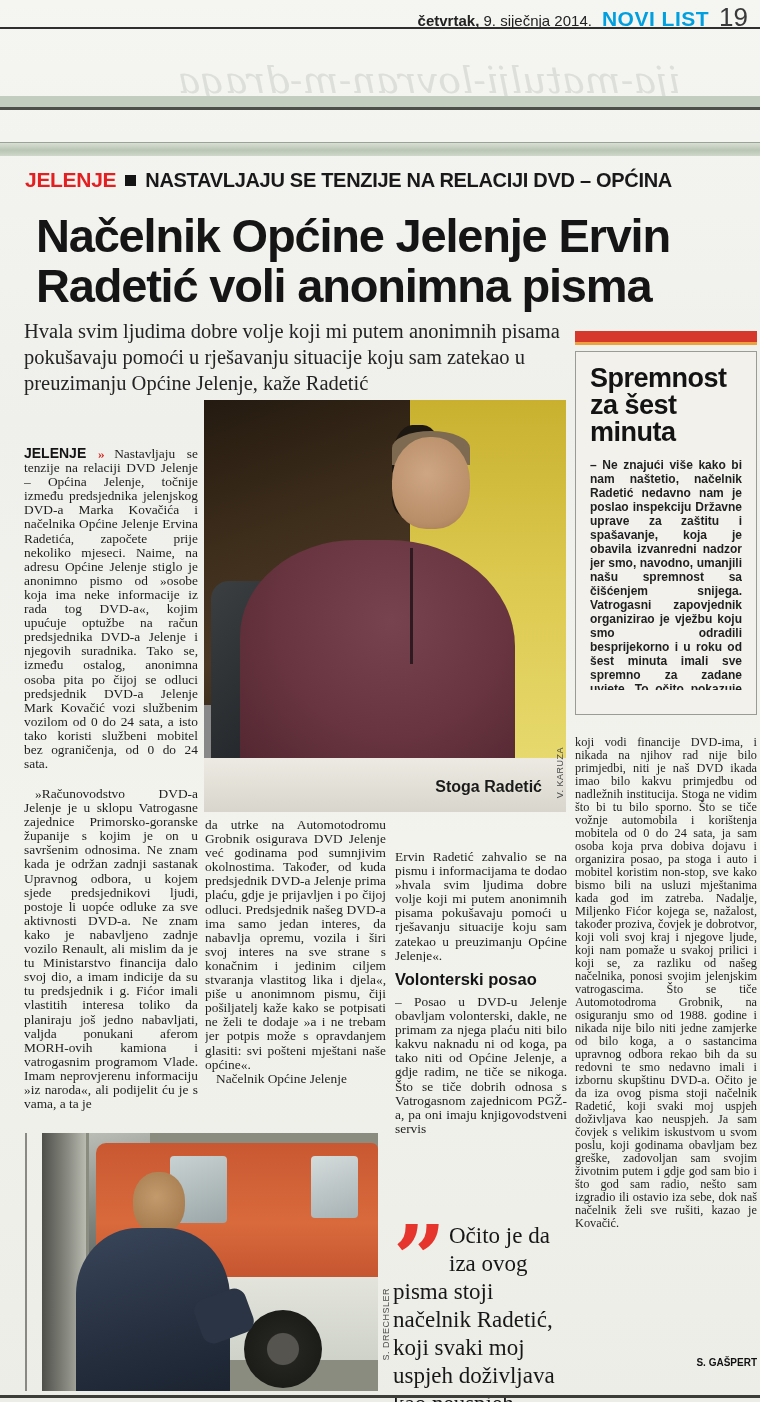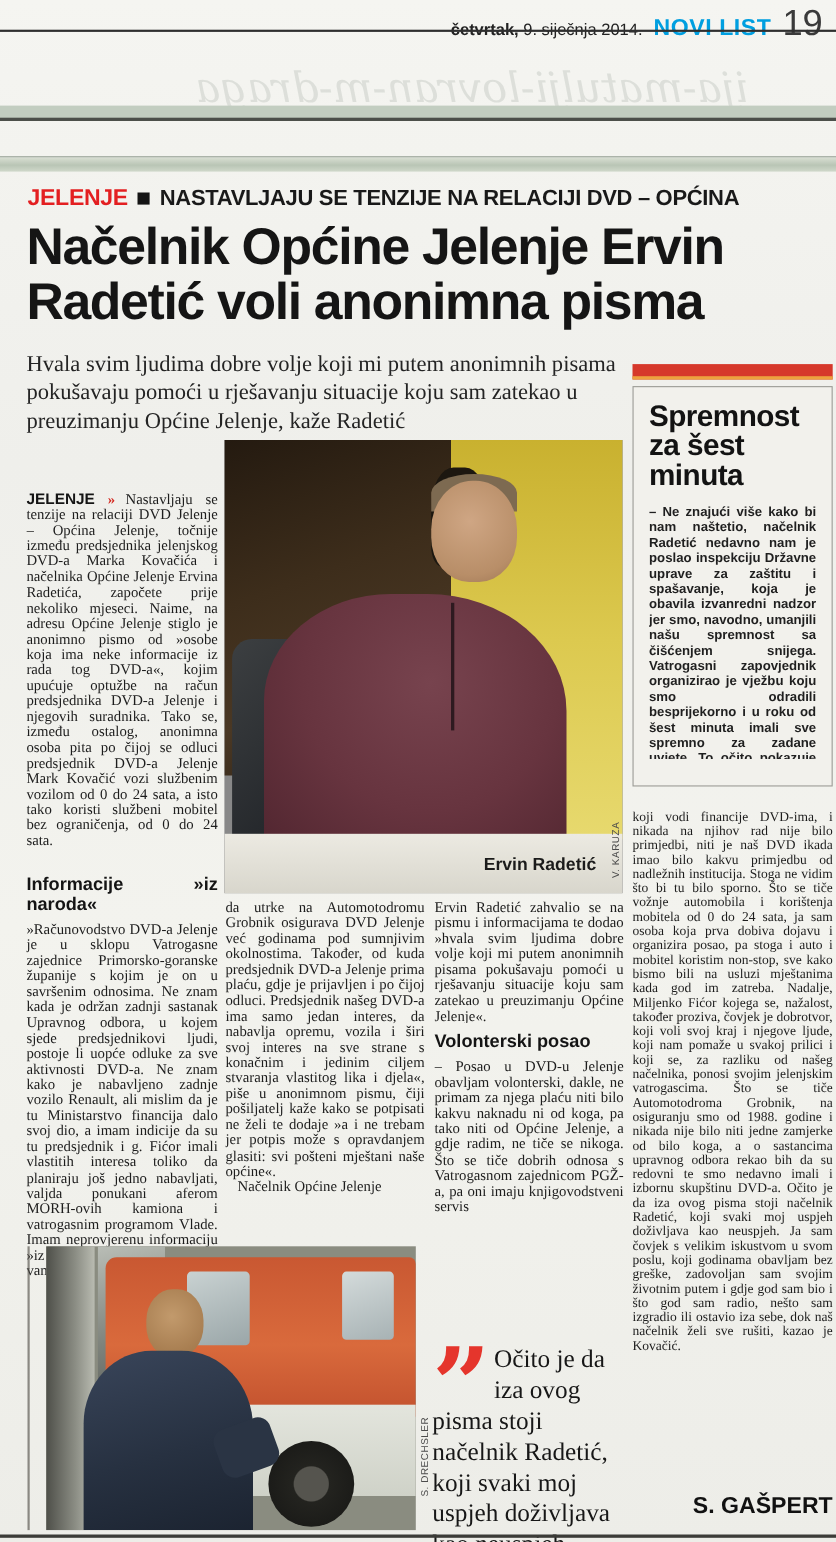--- a/index.html
+++ b/index.html
@@ -9,21 +9,21 @@
     background:linear-gradient(180deg,#f5f5f1 0%,#efefeb 30%,#f3f3ee 60%,#ededE8 100%);
     font-family:"Liberation Serif", serif;
     color:#1c1c1c;
     overflow:hidden;
   }
   
   .hdr{position:absolute;top:2px;right:12px;display:flex;align-items:baseline;gap:10px;font-family:"Liberation Sans",sans-serif;}
   .hdr .date{font-size:15px;color:#222;}
   .hdr .date b{font-weight:700;}
   .hdr .brand{font-size:21px;font-weight:800;letter-spacing:.5px;color:#009fe0;}
-  .hdr .pageno{font-size:33px;color:#3a3a3a;font-weight:400;}
+  .hdr .pageno{font-size:26px;color:#3a3a3a;font-weight:400;}
   .hdr-rule{position:absolute;top:27px;left:0;width:760px;height:2px;background:#2f2f2f;}
   .section-name{position:absolute;top:40px;right:12px;font-family:"DejaVu Serif",serif;font-size:48px;color:#181818;letter-spacing:-1px;}
   .ghost{position:absolute;top:58px;left:120px;width:560px;font-family:"DejaVu Serif",serif;font-style:italic;font-size:38px;color:#8d998f;opacity:.22;transform:scaleX(-1);white-space:nowrap;overflow:hidden;}
   .band1{position:absolute;top:96px;left:0;width:760px;height:11px;background:#c2cdc0;border-bottom:3px solid #4c4f4a;}
   .band2{position:absolute;top:142px;left:0;width:760px;height:13px;background:linear-gradient(180deg,#d9dfd3 0%,#b9c5b5 55%,#cfd8ca 100%);border-top:1px solid #9aa398;}
   
   .kicker{position:absolute;top:168px;left:25px;display:flex;align-items:center;gap:9px;font-family:"Liberation Sans",sans-serif;}
   .kicker .label{color:#e31f21;font-size:21px;font-weight:800;letter-spacing:-.3px;}
   .kicker .sq{width:11px;height:11px;background:#141414;display:inline-block;}
   .kicker .txt{font-size:20px;font-weight:600;color:#191919;letter-spacing:-.3px;}
@@ -35,24 +35,24 @@
   .bodytxt p + p{text-indent:11px;}
   .clip{overflow:hidden;}
   .col1{position:absolute;left:24px;top:403px;width:174px;margin-top:43px;}
   .col1 .p1{height:341px;}
   .col1 .p2{height:332px;}
   .lede-label{font-family:"Liberation Sans",sans-serif;font-weight:800;font-size:14px;color:#141414;}
   .lede-marker{color:#d4281f;font-weight:700;letter-spacing:-2px;}
   .subhead{font-family:"Liberation Sans",sans-serif;font-weight:800;font-size:16.5px;line-height:18px;color:#141414;margin:8px 0 7px 0;}
   .col2{position:absolute;left:205px;top:818px;width:181px;height:312px;}
   .col3{position:absolute;left:395px;top:818px;width:172px;}
-  .col3 .p1{height:112px;}
+  .col3 .p1{height:112px;margin-top:32px;}
   .col3 .p3{height:158px;}
   .col4{position:absolute;left:575px;top:736px;width:182px;height:622px;font-size:12.3px;line-height:13px;}
-  .byline{position:absolute;left:575px;top:1357px;width:182px;text-align:right;font-family:"Liberation Sans",sans-serif;font-weight:800;font-size:21px;color:#111;}
+  .byline{position:absolute;left:575px;top:1357px;width:182px;text-align:right;font-family:"Liberation Sans",sans-serif;font-weight:800;font-size:10px;color:#111;}
   
   .sb-bar{position:absolute;left:575px;top:331px;width:182px;height:11px;background:#d6382b;border-bottom:3px solid #eda13f;}
   .sb-box{position:absolute;left:575px;top:351px;width:152px;height:336px;border:1px solid #9b9b96;background:#f2f1ec;padding:13px 14px;}
   .sb-title{font-family:"Liberation Sans",sans-serif;font-weight:800;font-size:27px;line-height:27px;letter-spacing:-.5px;color:#131313;margin:0 0 12px 0;}
   .sb-body{font-family:"Liberation Sans",sans-serif;font-weight:700;font-size:12px;line-height:14px;text-align:justify;color:#1f1f1f;height:232px;overflow:hidden;}
   
   .photo{position:absolute;overflow:hidden;background:#888;}
   .ph-main{left:204px;top:400px;width:362px;height:412px;}
   .mp-left{position:absolute;left:0;top:0;width:57%;height:74%;background:linear-gradient(160deg,#241a10 0%,#3d2d1b 40%,#4a3824 70%,#2c2115 100%);}
   .mp-right{position:absolute;right:0;top:0;width:43%;height:88%;background:linear-gradient(180deg,#c9b12f 0%,#dcc94f 50%,#e7d96e 100%);}
@@ -99,21 +99,21 @@
   <div class="ghost">ija-matulji-lovran-m-draga</div>
   <div class="band1"></div>
   <div class="band2"></div>
 
   <div class="kicker">
     <span class="label">JELENJE</span>
     <span class="sq"></span>
     <span class="txt">NASTAVLJAJU SE TENZIJE NA RELACIJI DVD – OPĆINA</span>
   </div>
 
-  <h1 class="headline" style="margin:1px;">
+  <h1 class="headline" style="margin:13px;">
     <span>Načelnik Općine Jelenje Ervin</span><br>
     <span>Radetić voli anonimna pisma</span>
   </h1>
   <div class="lead">Hvala svim ljudima dobre volje koji mi putem anonimnih pisama pokušavaju pomoći u rješavanju situacije koju sam zatekao u preuzimanju Općine Jelenje, kaže Radetić</div>
 
   <div class="sb-bar"></div>
   <div class="sb-box">
     <h2 class="sb-title">Spremnost za šest minuta</h2>
     <div class="sb-body">– Ne znajući više kako bi nam naštetio, načelnik Radetić nedavno nam je poslao inspekciju Državne uprave za zaštitu i spašavanje, koja je obavila izvanredni nadzor jer smo, navodno, umanjili našu spremnost sa čišćenjem snijega. Vatrogasni zapovjednik organizirao je vježbu koju smo odradili besprijekorno i u roku od šest minuta imali sve spremno za zadane uvjete. To očito pokazuje kako nije u pitanju struka, nego politika, kazao je Kovačić.</div>
   </div>
@@ -121,27 +121,26 @@
   <div class="photo ph-main">
     <div class="mp-left"></div>
     <div class="mp-right"></div>
     <div class="mp-coat"></div>
     <div class="mp-chair"></div>
     <div class="mp-hair"></div>
     <div class="mp-head"></div>
     <div class="mp-body"></div>
     <div class="mp-zip"></div>
     <div class="mp-desk"></div>
-    <div class="mp-caption">Ervin Radetić</div>
+    <div class="mp-caption">Stoga Radetić</div>
     <div class="vcredit mp-credit">V. KARUZA</div>
   </div>
 
   <div class="col1 bodytxt">
     <p class="p1 clip"><span class="lede-label">JELENJE</span> <span class="lede-marker">»</span> <span>Nastavljaju se tenzije na relaciji DVD Jelenje – Općina Jelenje, točnije između predsjednika jelenjskog DVD-a Marka Kovačića i načelnika Općine Jelenje Ervina Radetića, započete prije nekoliko mjeseci. Naime, na adresu Općine Jelenje stiglo je anonimno pismo od »osobe koja ima neke informacije iz rada tog DVD-a«, kojim upućuje optužbe na račun predsjednika DVD-a Jelenje i njegovih suradnika. Tako se, između ostalog, anonimna osoba pita po čijoj se odluci predsjednik DVD-a Jelenje Mark Kovačić vozi službenim vozilom od 0 do 24 sata, a isto tako koristi službeni mobitel bez ograničenja, od 0 do 24 sata.</span></p>
-    <h3 class="subhead">Informacije »iz naroda«</h3>
     <p class="p2 clip">»Računovodstvo DVD-a Jelenje je u sklopu Vatrogasne zajednice Primorsko-goranske županije s kojim je on u savršenim odnosima. Ne znam kada je održan zadnji sastanak Upravnog odbora, u kojem sjede predsjednikovi ljudi, postoje li uopće odluke za sve aktivnosti DVD-a. Ne znam kako je nabavljeno zadnje vozilo Renault, ali mislim da je tu Ministarstvo financija dalo svoj dio, a imam indicije da su tu predsjednik i g. Fićor imali vlastitih interesa toliko da planiraju još jedno nabavljati, valjda ponukani aferom MORH-ovih kamiona i vatrogasnim programom Vlade. Imam neprovjerenu informaciju »iz naroda«, ali podijelit ću je s vama, a ta je</p>
   </div>
 
   <div class="col2 bodytxt clip">
     <p>da utrke na Automotodromu Grobnik osigurava DVD Jelenje već godinama pod sumnjivim okolnostima. Također, od kuda predsjednik DVD-a Jelenje prima plaću, gdje je prijavljen i po čijoj odluci. Predsjednik našeg DVD-a ima samo jedan interes, da nabavlja opremu, vozila i širi svoj interes na sve strane s konačnim i jedinim ciljem stvaranja vlastitog lika i djela«, piše u anonimnom pismu, čiji pošiljatelj kaže kako se potpisati ne želi te dodaje »a i ne trebam jer potpis može s opravdanjem glasiti: svi pošteni mještani naše općine«.</p>
     <p>Načelnik Općine Jelenje</p>
   </div>
 
   <div class="col3 bodytxt">
     <p class="p1 clip">Ervin Radetić zahvalio se na pismu i informacijama te dodao »hvala svim ljudima dobre volje koji mi putem anonimnih pisama pokušavaju pomoći u rješavanju situacije koju sam zatekao u preuzimanju Općine Jelenje«.</p>

